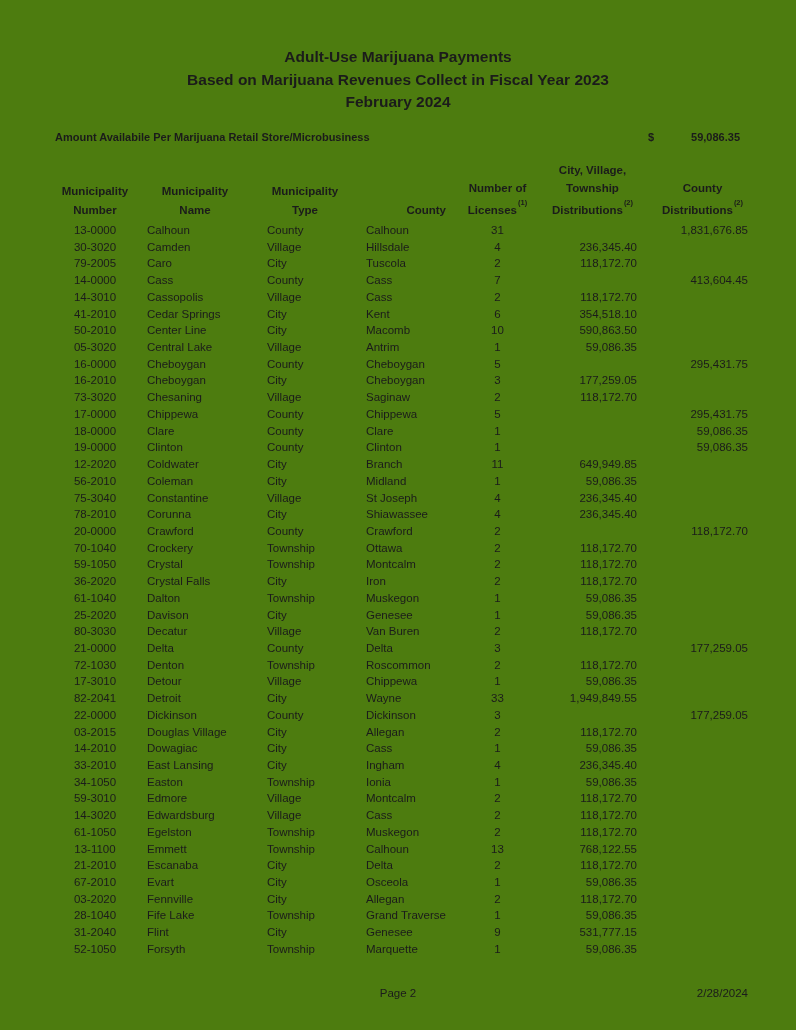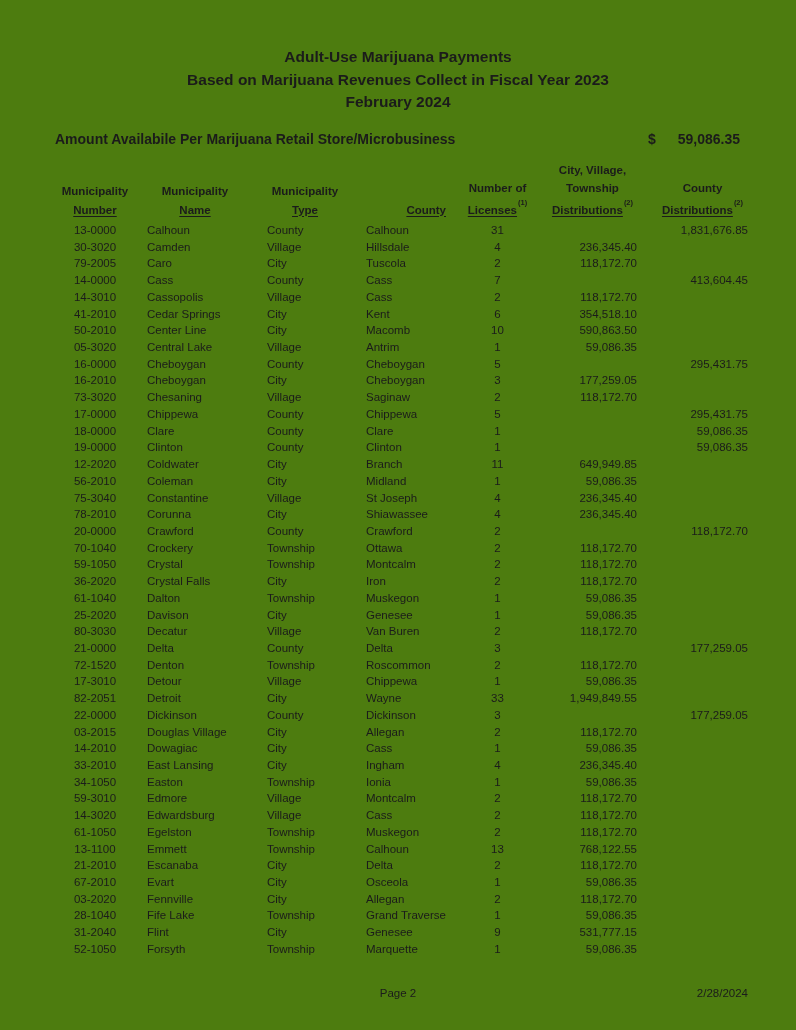--- a/index.html
+++ b/index.html
@@ -11,21 +11,21 @@
     color:#1b1b1b;
     overflow:hidden;
     margin:0 auto;
   }
   .title-block{
     position:absolute;top:46px;left:0;width:100%;
     text-align:center;font-weight:bold;font-size:15.5px;line-height:22.5px;
   }
   .amount-line{
     position:absolute;top:131px;left:0;width:100%;height:16px;
-    font-weight:bold;font-size:14px;
+    font-weight:bold;font-size:11px;
   }
   .amount-label{position:absolute;left:55px;top:0;}
   .amount-dollar{position:absolute;left:648px;top:0;}
   .amount-value{position:absolute;right:56px;top:0;}
   .report-table{
     position:absolute;top:156px;left:55px;
     width:700px;
     border-collapse:collapse;table-layout:fixed;
     font-size:11.5px;
   }
@@ -49,21 +49,21 @@
     padding:0;height:16.72px;line-height:16.72px;
     white-space:nowrap;overflow:hidden;
   }
   .report-table td.c1{text-align:center;}
   .report-table td.c2{text-align:left;padding-left:12px;}
   .report-table td.c3{text-align:left;padding-left:12px;}
   .report-table td.c4{text-align:left;padding-left:11px;}
   .report-table td.c5{text-align:center;}
   .report-table td.c6{text-align:right;padding-right:13px;}
   .report-table td.c7{text-align:right;padding-right:7px;}
-  .u{text-decoration:underline;text-underline-offset:2px;}
+  .u{text-underline-offset:2px;}
   sup.fn{
     font-size:7.5px;font-weight:bold;
     position:relative;top:-4px;margin-left:1px;
   }
   .footer-page{
     position:absolute;top:987px;left:0;width:100%;
     text-align:center;font-size:11.5px;
   }
   .footer-date{
     position:absolute;top:987px;right:48px;font-size:11.5px;
@@ -383,41 +383,41 @@
       <td class="c1">21-0000</td>
       <td class="c2">Delta</td>
       <td class="c3">County</td>
       <td class="c4">Delta</td>
       <td class="c5">3</td>
       <td class="c6"></td>
       <td class="c7">177,259.05</td>
     </tr>
 
     <tr>
-      <td class="c1">72-1520</td>
+      <td class="c1">72-1030</td>
       <td class="c2">Denton</td>
       <td class="c3">Township</td>
       <td class="c4">Roscommon</td>
       <td class="c5">2</td>
       <td class="c6">118,172.70</td>
       <td class="c7"></td>
     </tr>
 
     <tr>
       <td class="c1">17-3010</td>
       <td class="c2">Detour</td>
       <td class="c3">Village</td>
       <td class="c4">Chippewa</td>
       <td class="c5">1</td>
       <td class="c6">59,086.35</td>
       <td class="c7"></td>
     </tr>
 
     <tr>
-      <td class="c1">82-2051</td>
+      <td class="c1">82-2041</td>
       <td class="c2">Detroit</td>
       <td class="c3">City</td>
       <td class="c4">Wayne</td>
       <td class="c5">33</td>
       <td class="c6">1,949,849.55</td>
       <td class="c7"></td>
     </tr>
 
     <tr>
       <td class="c1">22-0000</td>

